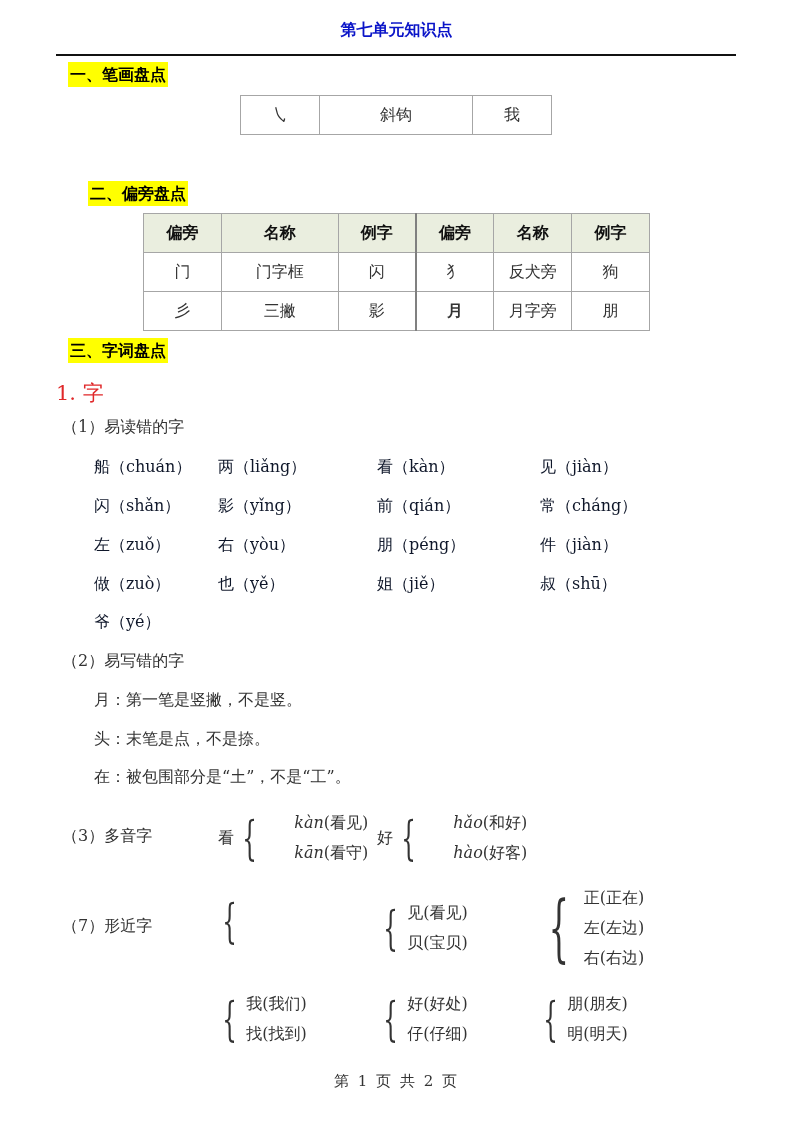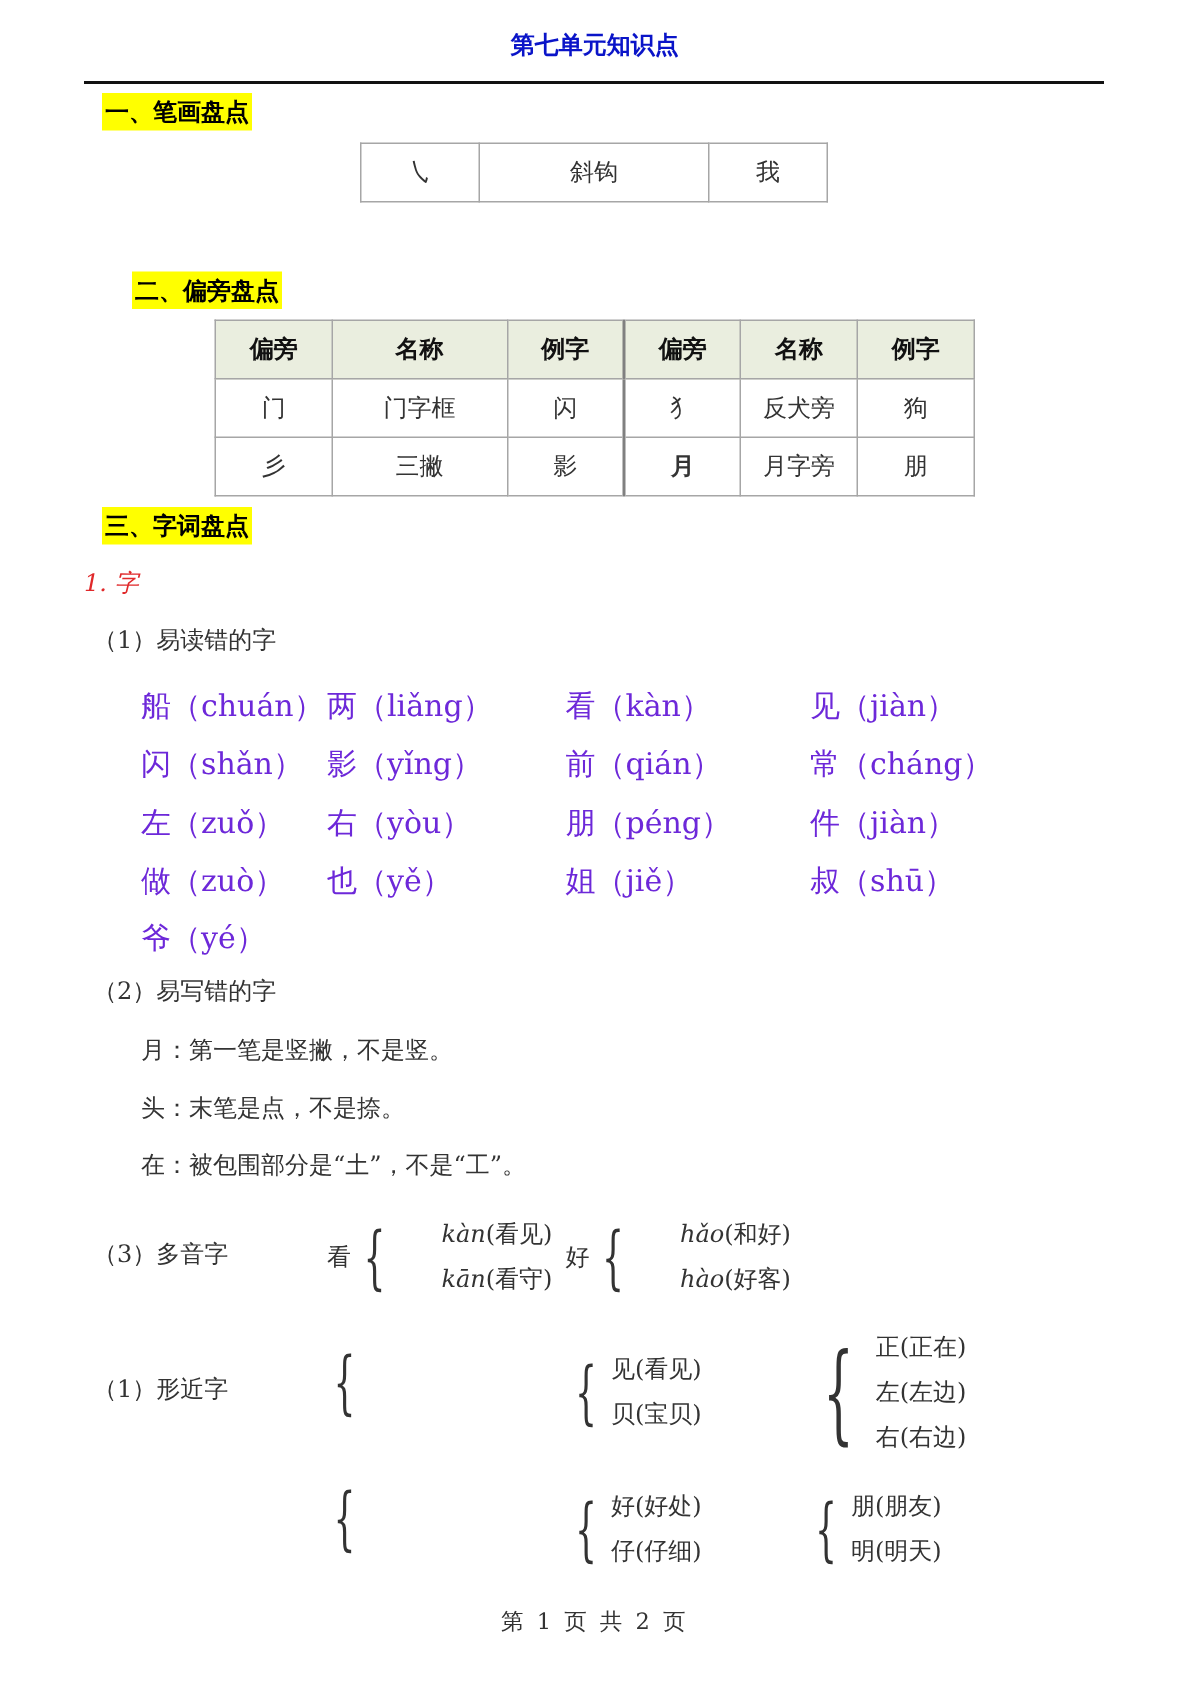--- a/index.html
+++ b/index.html
@@ -28,24 +28,24 @@
     }
     table.grid th, table.grid td {
       border: 1px solid #a6a6a6; text-align: center; height: 39px;
     }
     table.grid th {
       background: #eaeedf; font-weight: bold; font-family: "DejaVu Sans", sans-serif; color: #111;
     }
     table.grid td { color: #333; font-weight: normal; }
     table.grid .divider { border-left: 2px solid #808080; }
     .sub-head {
-      position: absolute; left: 56px; font-size: 16px; color: #e0282a; font-style: italic;
+      position: absolute; left: 56px; font-size: 21px; color: #e0282a;
     }
     .item-head { position: absolute; left: 62px; font-size: 16px; color: #333; text-align: right; }
-    .pinyin-row { position: absolute; left: 94px; width: 640px; height: 24px; font-size: 20px; color: #6d28d9; text-align: right; }
+    .pinyin-row { position: absolute; left: 94px; width: 640px; height: 24px; font-size: 16px; color: #0f172a; text-align: right; }
     .pinyin-cell { position: absolute; top: 0; white-space: nowrap; }
     .note-line { position: absolute; left: 94px; font-size: 16px; color: #333; }
     .brace-group { position: absolute; display: flex; align-items: center; font-size: 16px; color: #333; }
     .brace-lead { margin-right: 1px; }
     .brace {
       font-family: "DejaVu Serif", serif; font-weight: 100; color: #333;
       line-height: 1; transform-origin: center; margin-right: 2px;
     }
     .brace-lines { display: flex; flex-direction: column; }
     .brace-lines span { line-height: 30px; white-space: nowrap; }
@@ -153,21 +153,21 @@
 
 <div class="brace-group" style="top:808px; left:377px;">
   <span class="brace-lead">好</span>
   <span class="brace" style="font-size:46px; transform:scaleX(0.5);">{</span>
   <div class="brace-lines">
     <span><span class="italic">hǎo</span><span>(和好)</span></span>
     <span><span class="italic">hào</span><span>(好客)</span></span>
   </div>
 </div>
 
-<div class="item-head" style="top:916px;">（1）形近字</div>
+<div class="item-head" style="top:916px;">（7）形近字</div>
 
 <div class="brace-group" style="top:898px; left:215px;">
   <span class="brace" style="font-size:46px; transform:scaleX(0.5);">{</span>
 </div>
 <div class="brace-group" style="top:898px; left:376px;">
   <span class="brace" style="font-size:46px; transform:scaleX(0.5);">{</span>
   <div class="brace-lines">
     <span>见(看见)</span>
     <span>贝(宝贝)</span>
   </div>
@@ -176,20 +176,24 @@
   <span class="brace" style="font-size:72px; transform:scaleX(0.45);">{</span>
   <div class="brace-lines">
     <span>正(正在)</span>
     <span>左(左边)</span>
     <span>右(右边)</span>
   </div>
 </div>
 
 <div class="brace-group" style="top:989px; left:215px;">
   <span class="brace" style="font-size:46px; transform:scaleX(0.5);">{</span>
+  <div class="brace-lines">
+    <span>我(我们)</span>
+    <span>找(找到)</span>
+  </div>
 </div>
 <div class="brace-group" style="top:989px; left:376px;">
   <span class="brace" style="font-size:46px; transform:scaleX(0.5);">{</span>
   <div class="brace-lines">
     <span>好(好处)</span>
     <span>仔(仔细)</span>
   </div>
 </div>
 <div class="brace-group" style="top:989px; left:536px;">
   <span class="brace" style="font-size:46px; transform:scaleX(0.5);">{</span>

